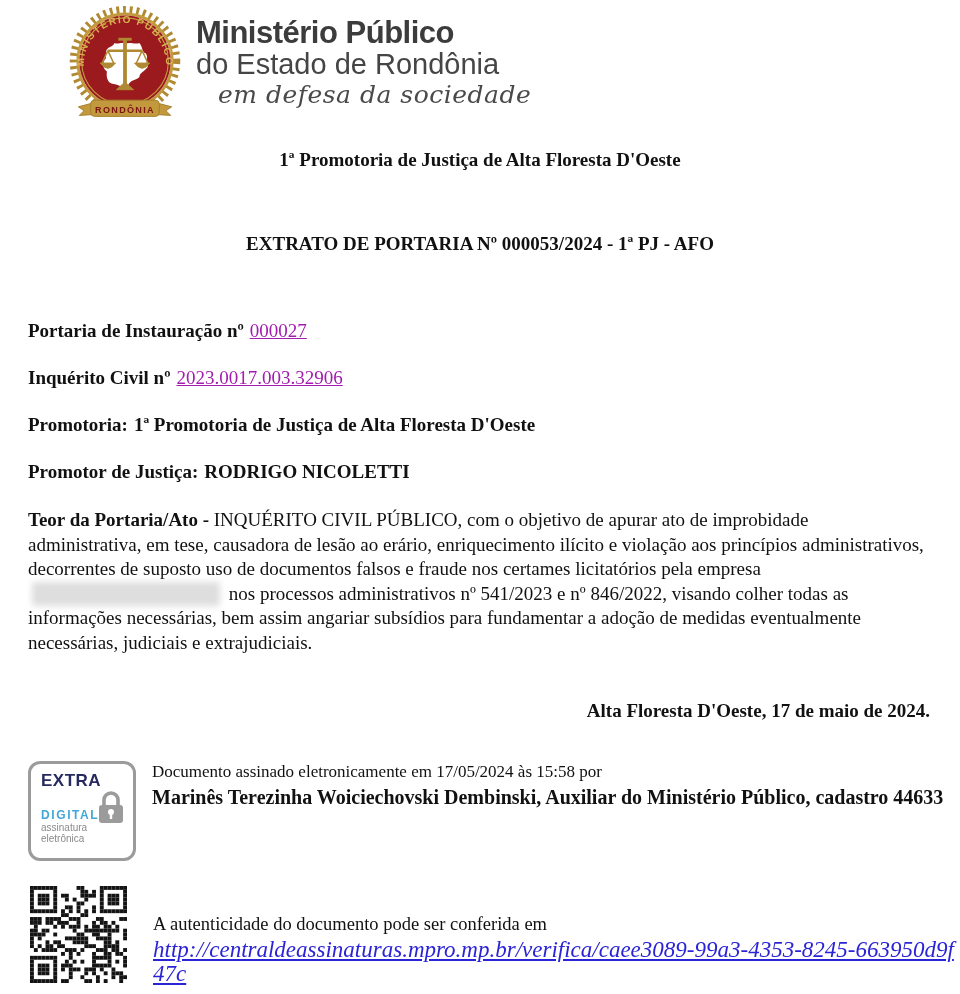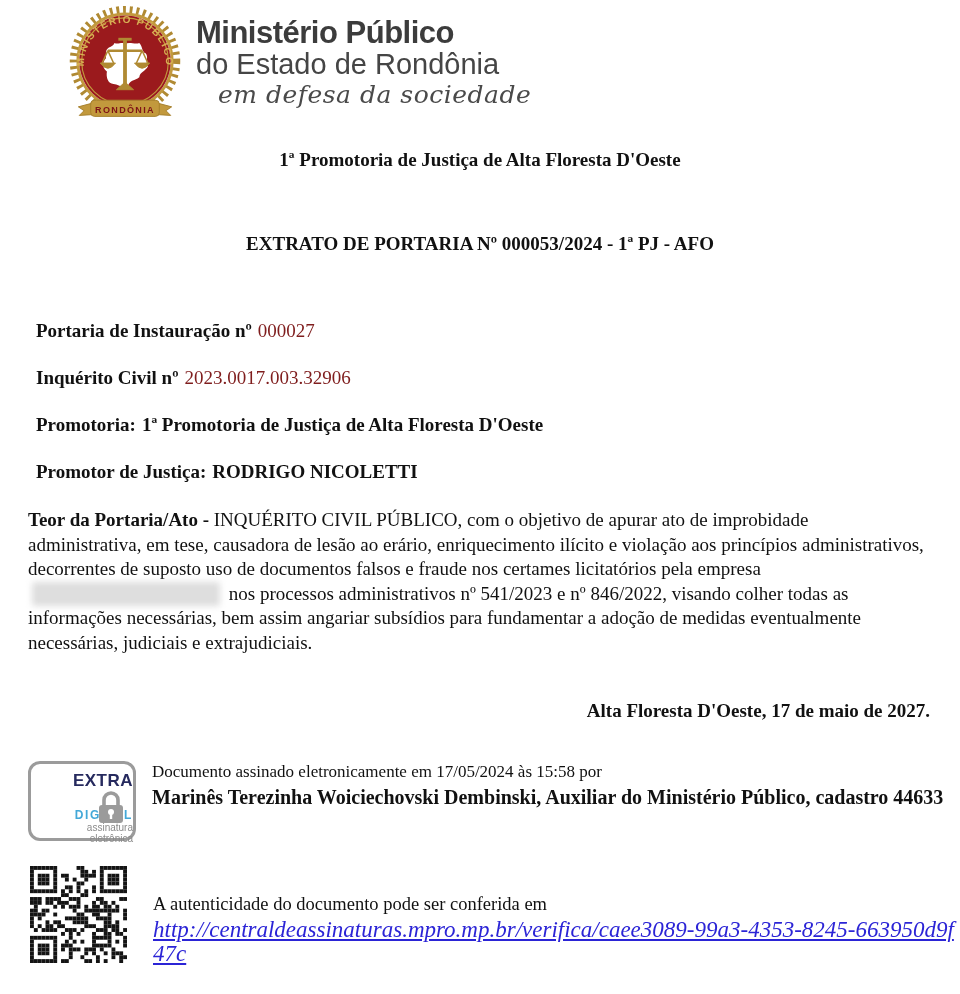--- a/index.html
+++ b/index.html
@@ -15,37 +15,37 @@
   .brand-2 { font-size:29px; font-weight:400; color:#454545; line-height:31px; }
   .brand-3 { font-family:"DejaVu Serif", serif; font-style:italic; font-size:25px; color:#4a4a4a; line-height:30px; margin-left:22px; letter-spacing:0.5px; }
 
   
   .title-promotoria { margin-top:25px; text-align:center; font-weight:bold; font-size:19px; line-height:22px; }
   .title-extrato { margin-top:62px; text-align:center; font-weight:bold; font-size:19px; line-height:22px; }
 
   
   .fields { margin:65px 28px 0 28px; }
   .field { font-size:19px; line-height:22px; margin-bottom:25px; }
-  .field .lbl { font-weight:bold;margin-left:8px; }
-  .field .val { color:#7f1d1d; margin-left:6px; }
+  .field .lbl { font-weight:bold; }
+  .field .val { color:#a21caf; margin-left:6px;text-decoration:underline; }
   .field .valb { font-weight:bold; margin-left:6px; }
 
   
   .teor { margin:1px 28px 0 28px; max-width:898px; font-size:19px; line-height:24.5px; text-align:left; }
   .teor .lbl { font-weight:bold; }
   .redaction { display:inline-block; width:188px; height:24px; background:#dedede;
                filter:blur(3px); border-radius:2px; vertical-align:-6px; margin:0 4px; }
 
   
   .dateline { margin:45px 30px 0 0; text-align:right; font-weight:bold; font-size:19px; }
 
   
   .signature { margin:39px 0 0 28px; display:flex; align-items:flex-start; }
-  .stamp { width:108px; height:80px; border:3px solid #9b9b9b; border-radius:12px; background:#fff;
-           position:relative; flex:0 0 auto; padding:8px 0 0 10px; font-family:"Liberation Sans", sans-serif;text-align:right; }
+  .stamp { width:108px; height:100px; border:3px solid #9b9b9b; border-radius:12px; background:#fff;
+           position:relative; flex:0 0 auto; padding:8px 0 0 10px; font-family:"Liberation Sans", sans-serif; }
   .stamp-1 { font-size:17px; font-weight:800; color:#262a5e; letter-spacing:0.5px; line-height:17px; }
   .stamp-2 { font-size:12px; font-weight:700; color:#43a8d8; letter-spacing:1.6px; line-height:13px;margin-top:20px; }
   .stamp-3 { font-size:10px; color:#8a8a8a; line-height:11px; }
   .stamp-lock { position:absolute; right:6px; top:26px; }
   .sig-text { margin-left:16px; padding-top:0; }
   .sig-line1 { font-size:17px; line-height:22px; }
   .sig-name { font-size:20px; font-weight:bold; line-height:27px; max-width:805px; margin-top:1px; }
 
   
   .verify { margin:25px 0 0 30px; display:flex; align-items:flex-start; }
@@ -121,21 +121,21 @@
     </p>
   </div>
 
   <p class="teor">
     <span class="lbl">Teor da Portaria/Ato -</span>
     <span>INQUÉRITO CIVIL PÚBLICO, com o objetivo de apurar ato de improbidade administrativa, em tese, causadora de lesão ao erário, enriquecimento ilícito e violação aos princípios administrativos, decorrentes de suposto uso de documentos falsos e fraude nos certames licitatórios pela empresa</span>
     <span class="redaction"></span>
     <span>nos processos administrativos nº 541/2023 e nº 846/2022, visando colher todas as informações necessárias, bem assim angariar subsídios para fundamentar a adoção de medidas eventualmente necessárias, judiciais e extrajudiciais.</span>
   </p>
 
-  <p class="dateline">Alta Floresta D'Oeste, 17 de maio de 2027.</p>
+  <p class="dateline">Alta Floresta D'Oeste, 17 de maio de 2024.</p>
 
   <div class="signature">
     <div class="stamp">
       <div class="stamp-1">EXTRA</div>
       <div class="stamp-2">DIGITAL</div>
       <div class="stamp-3">
         <div>assinatura</div>
         <div>eletrônica</div>
       </div>
       <svg class="stamp-lock" width="32" height="36" viewBox="0 0 32 36" aria-hidden="true">

